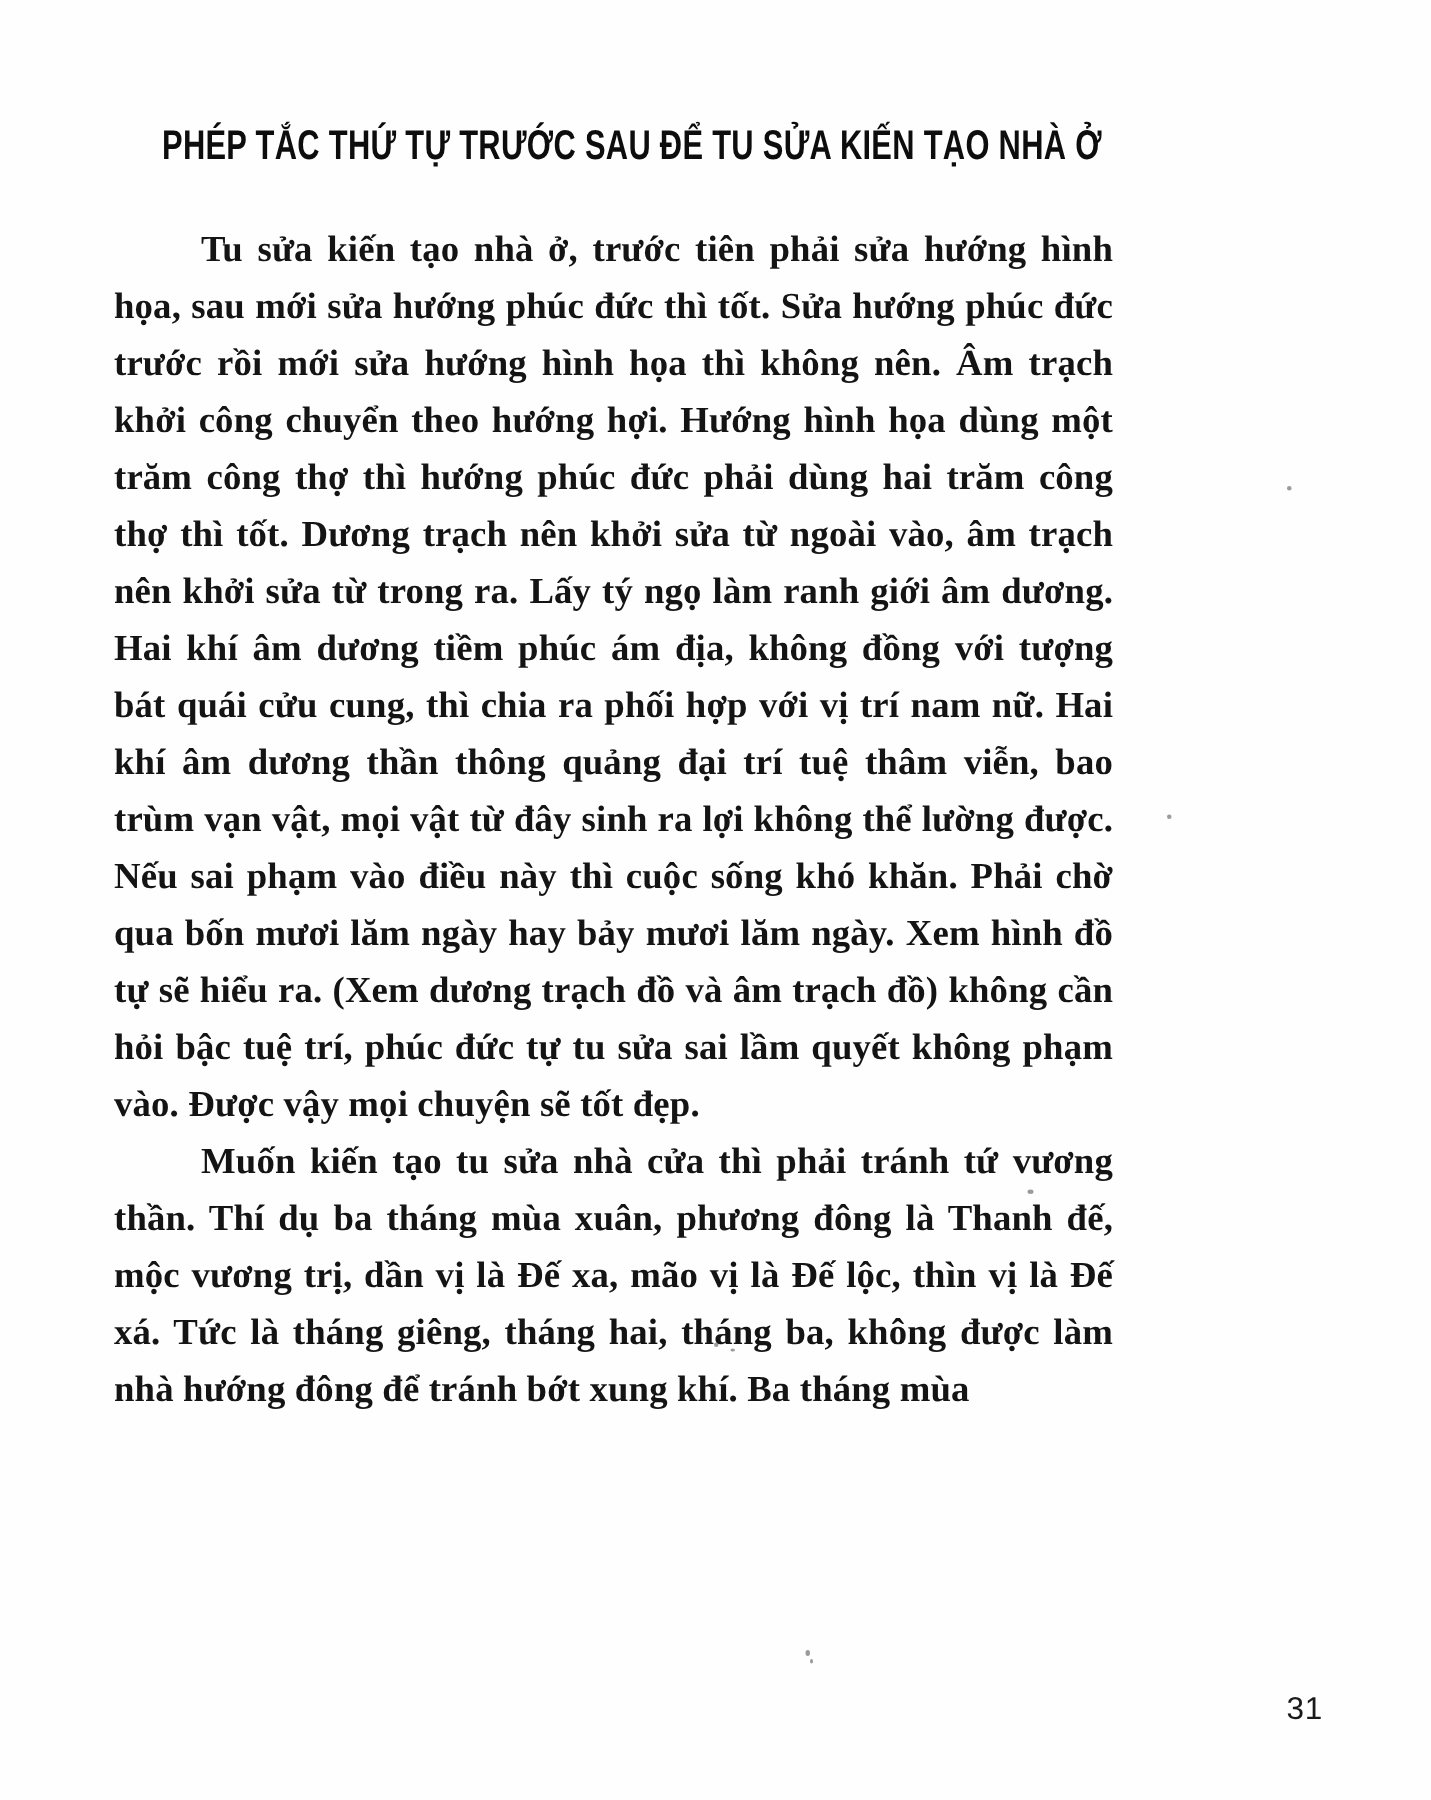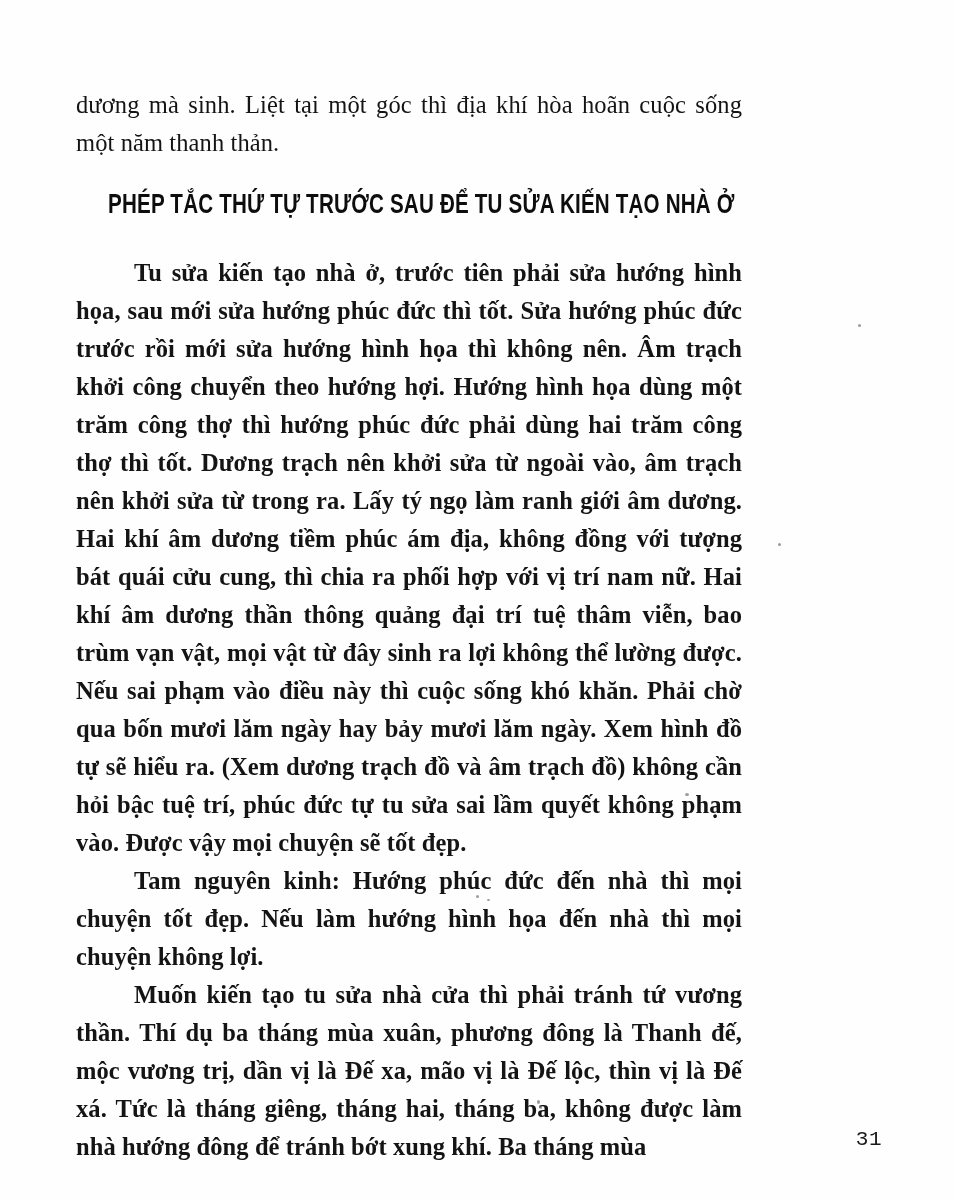--- a/index.html
+++ b/index.html
@@ -61,21 +61,21 @@
     margin-bottom: 16px;
   }
   .body-block .para + .para {
     margin-top: 0;
   }
   .page-number {
     position: absolute;
     right: 72px;
     top: 1128px;
     font-size: 21px;
-    font-family: Liberation Mono, monospace;
+    font-family: Liberation Sans, sans-serif;
     color: #1a1a1a;
     letter-spacing: 0.5px;
   }
   
   .speck {
     position: absolute;
     background: #7a7a7a;
     border-radius: 50%;
     opacity: 0.75;
   }
@@ -87,31 +87,27 @@
   .s6 { left: 537px; top: 1100px; width: 3px; height: 4px; }
   .s7 { left: 540px; top: 1106px; width: 2px; height: 3px; }
 </style>
 </head>
 <body>
 
 <div class="page">
 
   <div class="content">
 
-    <div class="lead-block">
-      <p class="para">dương mà sinh. Liệt tại một góc thì địa khí hòa hoãn cuộc sống một năm thanh thản.</p>
-    </div>
 
     <div class="title-wrap">
       <h2 class="section-title">PHÉP TẮC THỨ TỰ TRƯỚC SAU ĐỂ TU SỬA KIẾN TẠO NHÀ Ở</h2>
     </div>
 
     <div class="body-block">
       <p class="para indent">Tu sửa kiến tạo nhà ở, trước tiên phải sửa hướng hình họa, sau mới sửa hướng phúc đức thì tốt. Sửa hướng phúc đức trước rồi mới sửa hướng hình họa thì không nên. Âm trạch khởi công chuyển theo hướng hợi. Hướng hình họa dùng một trăm công thợ thì hướng phúc đức phải dùng hai trăm công thợ thì tốt. Dương trạch nên khởi sửa từ ngoài vào, âm trạch nên khởi sửa từ trong ra. Lấy tý ngọ làm ranh giới âm dương. Hai khí âm dương tiềm phúc ám địa, không đồng với tượng bát quái cửu cung, thì chia ra phối hợp với vị trí nam nữ. Hai khí âm dương thần thông quảng đại trí tuệ thâm viễn, bao trùm vạn vật, mọi vật từ đây sinh ra lợi không thể lường được. Nếu sai phạm vào điều này thì cuộc sống khó khăn. Phải chờ qua bốn mươi lăm ngày hay bảy mươi lăm ngày. Xem hình đồ tự sẽ hiểu ra. (Xem dương trạch đồ và âm trạch đồ) không cần hỏi bậc tuệ trí, phúc đức tự tu sửa sai lầm quyết không phạm vào. Được vậy mọi chuyện sẽ tốt đẹp.</p>
-      <p class="para indent">Tam nguyên kinh: Hướng phúc đức đến nhà thì mọi chuyện tốt đẹp. Nếu làm hướng hình họa đến nhà thì mọi chuyện không lợi.</p>
       <p class="para indent">Muốn kiến tạo tu sửa nhà cửa thì phải tránh tứ vương thần. Thí dụ ba tháng mùa xuân, phương đông là Thanh đế, mộc vương trị, dần vị là Đế xa, mão vị là Đế lộc, thìn vị là Đế xá. Tức là tháng giêng, tháng hai, tháng ba, không được làm nhà hướng đông để tránh bớt xung khí. Ba tháng mùa</p>
     </div>
 
   </div>
 
   <div class="page-number">31</div>
 
   <span class="speck s1"></span>
   <span class="speck s2"></span>
   <span class="speck s3"></span>

